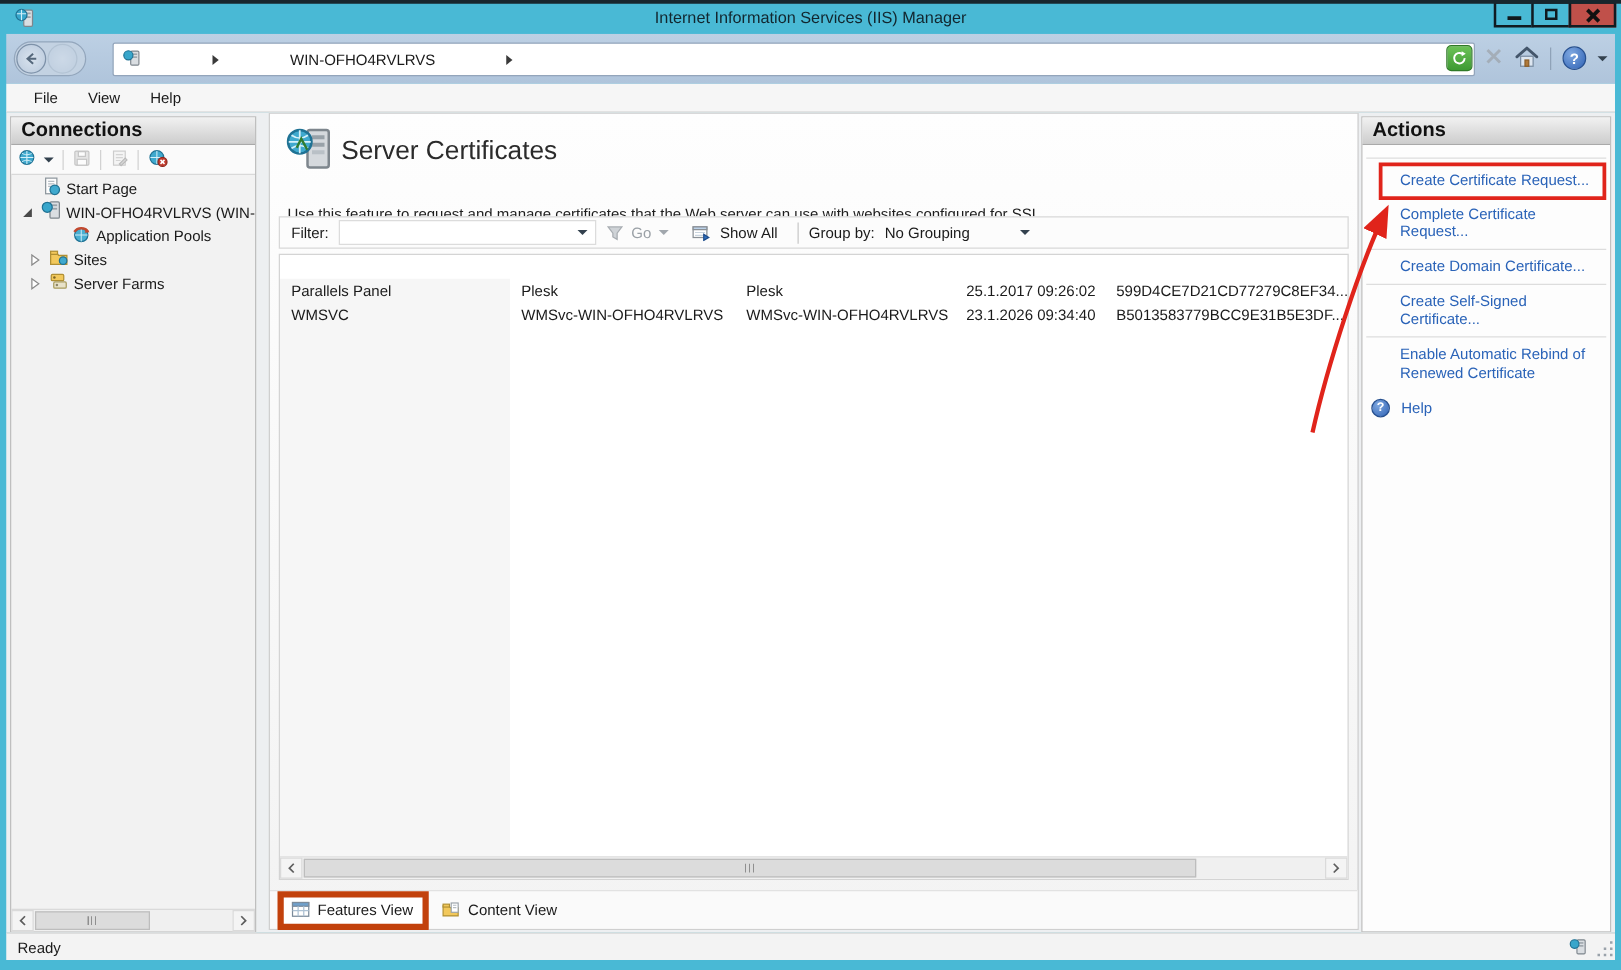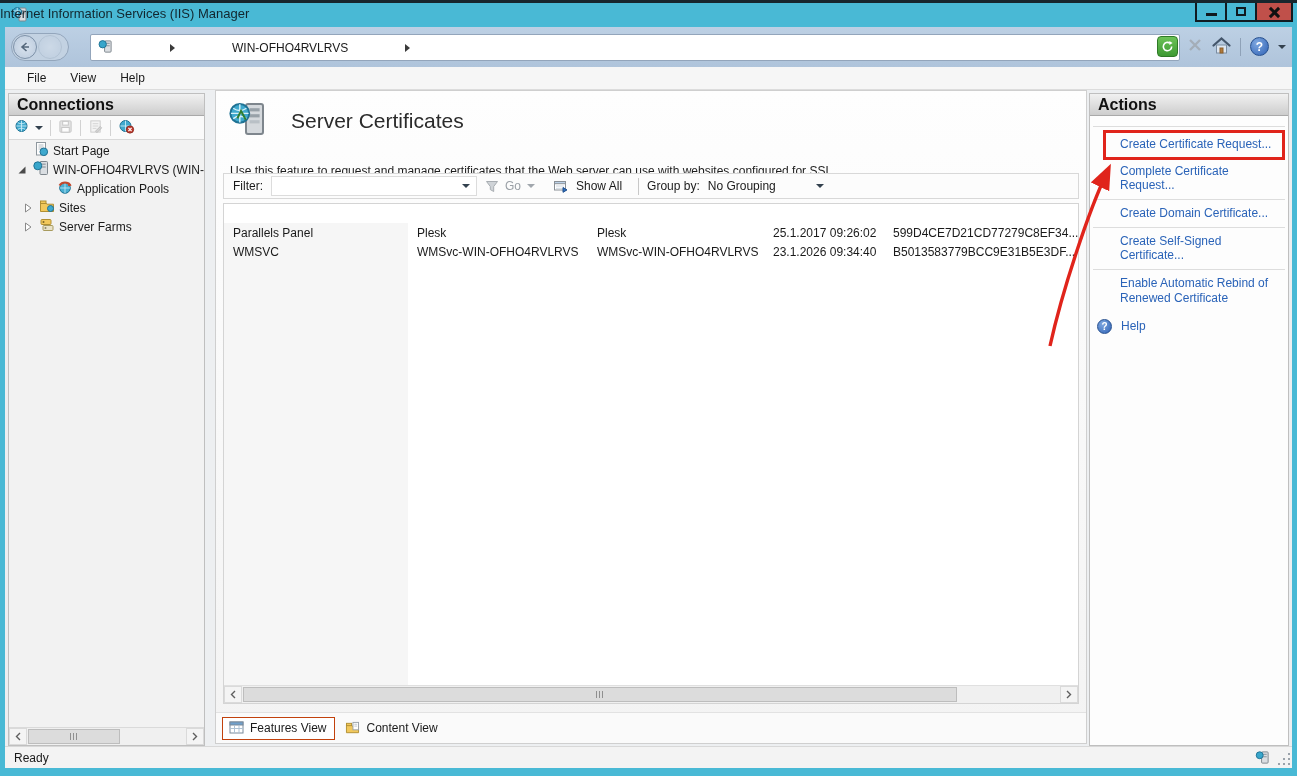--- a/index.html
+++ b/index.html
@@ -7,21 +7,21 @@
   .window {
     position:relative; width:1297px; height:776px; overflow:hidden;
     background:#49B9D5; font-family:"Liberation Sans", sans-serif;
     color:#1a1a1a; font-size:12px; -webkit-font-smoothing:antialiased;
   }
   .top-edge { position:absolute; top:0; left:0; right:0; height:3px; background:#17262d; z-index:6; }
 
   
   .titlebar { position:absolute; top:0; left:0; right:0; height:27px; background:#49B9D5; z-index:5; }
   .titlebar .app-icon { position:absolute; left:12px; top:6px; }
-  .titlebar .title { position:absolute; left:0; right:0; top:6px; text-align:left; font-size:13px; color:#12262e; }
+  .titlebar .title { position:absolute; left:0; right:0; top:6px; text-align:center; font-size:13px; color:#12262e; }
   .win-buttons { position:absolute; right:4px; top:0; display:flex; }
   .win-btn { width:32px; height:22px; border:2px solid #101b21; border-top-width:3px; margin-left:-2px;
              display:flex; align-items:center; justify-content:center; background:#49B9D5; }
   .win-btn.close { width:38px; background:#C0504A; }
   .glyph-min { width:11px; height:3px; background:#10191e; margin-top:6px; }
   .glyph-max { width:10px; height:9px; border:2px solid #10191e; background:transparent; }
   .glyph-x { position:relative; width:12px; height:12px; }
   .glyph-x:before,.glyph-x:after { content:""; position:absolute; left:5px; top:0; width:3px; height:13px; background:#111; }
   .glyph-x:before { transform:rotate(45deg); } .glyph-x:after { transform:rotate(-45deg); }
 
@@ -69,21 +69,21 @@
   .hscroll { position:absolute; left:0; right:0; bottom:0; height:18px; background:#F0F0F0; border-top:1px solid #DADADA; }
   .sb-btn { position:absolute; top:0; width:18px; height:17px; background:#F4F4F4; border:1px solid #DADADA;
     display:flex; align-items:center; justify-content:center; }
   .sb-thumb { position:absolute; top:1px; height:15px; background:#DCDCDC; border:1px solid #BDBDBD;
     display:flex; align-items:center; justify-content:center; }
   .grip-v { width:8px; height:7px; background:repeating-linear-gradient(90deg,#8F8F8F 0 1px,transparent 1px 3px); }
 
   
   .center { position:absolute; left:210px; top:0; width:872px; bottom:2px;
     background:linear-gradient(#FEFEFE,#F3F3F3); border:1px solid #CFCFCF; }
-  .feat-head { position:absolute; left:13px; top:10px; display:flex; align-items:center; gap:24px; }
+  .feat-head { position:absolute; left:13px; top:10px; display:flex; align-items:center; gap:6px; }
   .feat-title { font-size:21px; color:#2b2b2b; }
   .feat-desc { position:absolute; left:14px; top:73px; font-size:12px; color:#1e1e1e; }
   .filterbar { position:absolute; left:7px; top:82px; width:856px; height:26px; background:#FCFCFC;
     border:1px solid #D8D8D8; display:flex; align-items:center; font-size:12px; }
   .filter-combo { width:206px; height:20px; margin-left:8px; background:#fff; border:1px solid #DCDCDC;
     display:flex; align-items:center; justify-content:flex-end; padding-right:6px; }
   .flat-dd { display:flex; align-items:center; gap:18px; padding:2px 8px; }
   .dim { color:#9aa0a6; }
   .fsep { width:1px; height:17px; background:#C8C8C8; margin:0 8px; }
 
@@ -97,21 +97,21 @@
   .tbody { position:absolute; top:19px; left:0; right:0; bottom:18px; }
   .col-tint { position:absolute; left:0; top:0; width:184px; height:100%; background:#F6F6F6; }
   .tr { position:relative; height:19px; }
   .td { padding:2.5px 0 0 9px; font-size:12px; overflow:hidden; white-space:nowrap; }
   .list .hscroll { border-top:1px solid #E0E0E0; }
 
   
   .tabsrow { position:absolute; left:0; right:0; bottom:0; height:31px; border-top:1px solid #E2E2E2;
     background:#FAFAFA; display:flex; align-items:center; padding-left:6px; gap:4px; }
   .vtab { display:flex; align-items:center; gap:6px; padding:3px 8px 4px 6px; font-size:12px; }
-  .vtab.selected { background:#fff; border:1px solid #c2410c;justify-content:center; }
+  .vtab.selected { background:#fff; border:5px solid #c2410c;justify-content:center; }
 
   
   .actions { position:absolute; right:3px; top:3px; width:200px; bottom:0; background:#FDFDFD; border:1px solid #BFBFBF; }
   .act-body { padding-top:7px; }
   .act-link { color:#2A63B8; font-size:12px; padding:3px 4px 4px 30px; cursor:pointer; }
   .act-sep { border-top:1px solid #DDDDDD; margin:3px 3px; }
   .act-boxed { margin:1px 3px 1px 13px; border:3px solid #E0241B; padding:1px 0 2px 0; }
   .act-boxed .act-link { padding-left:14px; }
   .act-multiline { line-height:15px; padding-right:18px; }
   .help-row { display:flex; align-items:flex-start; gap:9px; margin:9px 0 0 7px; }

